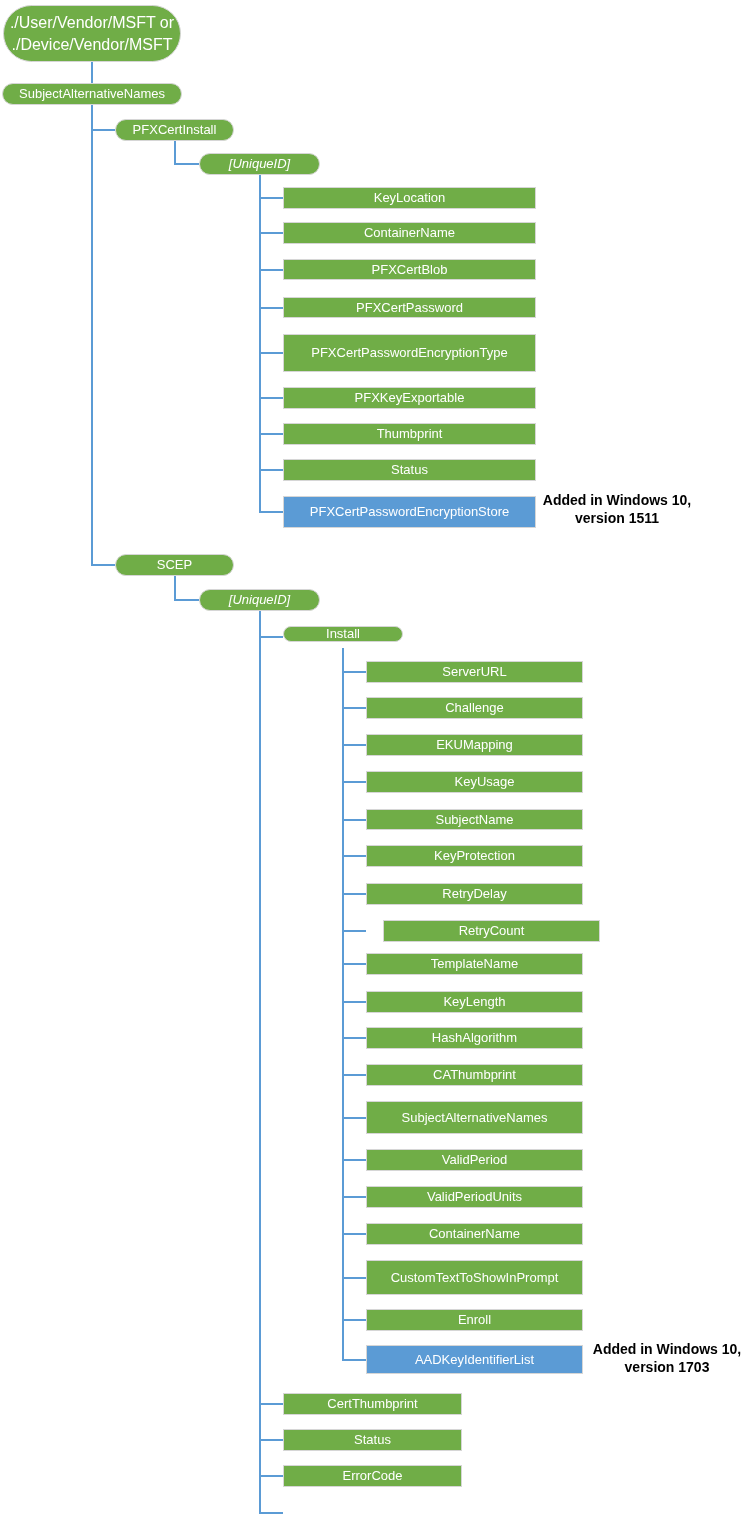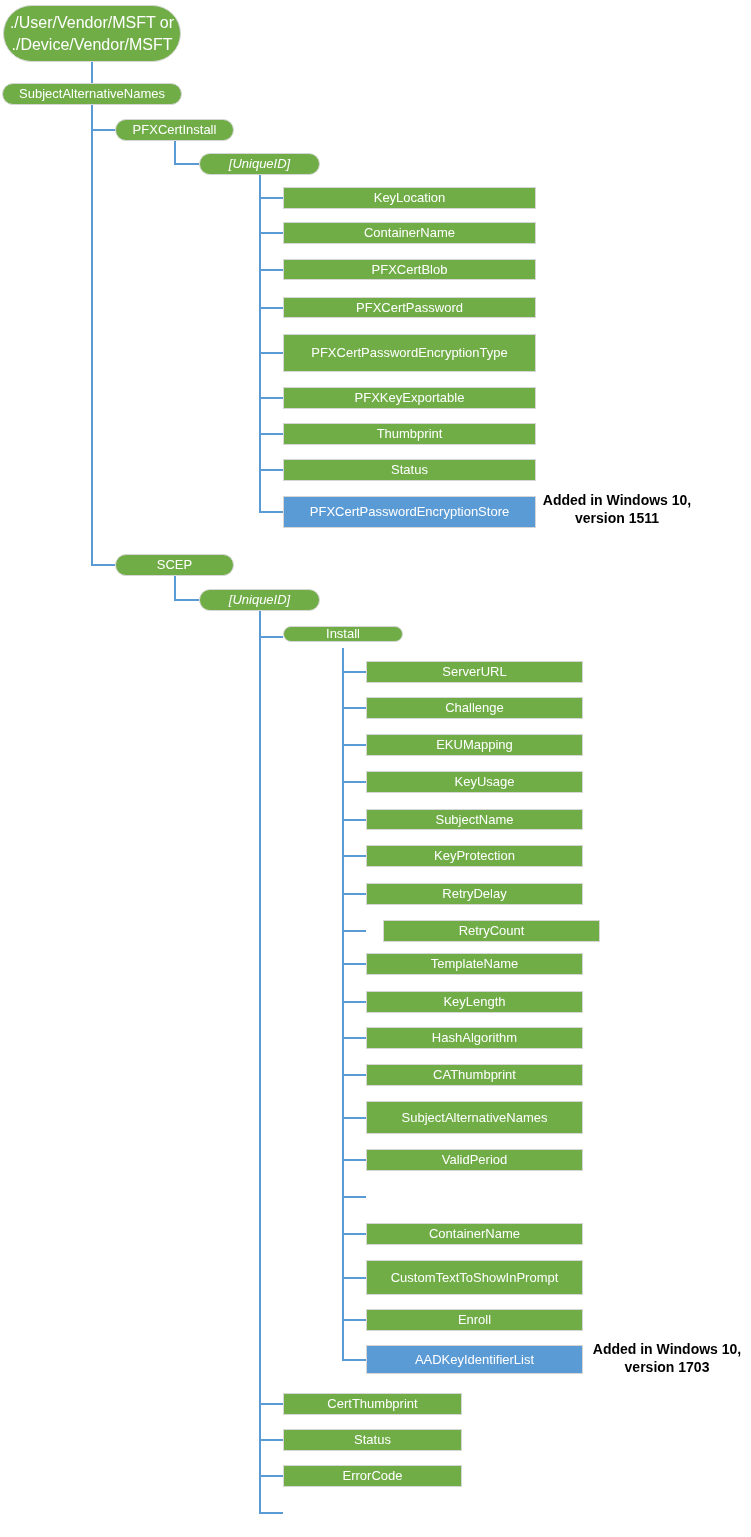--- a/index.html
+++ b/index.html
@@ -118,20 +118,21 @@
     <div class="node green" style="left: 366px; top: 809px; width: 217px; height: 21px;">SubjectName</div>
     <div class="node green" style="left: 366px; top: 845px; width: 217px; height: 22px;">KeyProtection</div>
     <div class="node green" style="left: 366px; top: 883px; width: 217px; height: 22px;">RetryDelay</div>
     <div class="node green" style="left: 366px; top: 920px; width: 217px; height: 22px; margin-left: 17px;">RetryCount</div>
     <div class="node green" style="left: 366px; top: 953px; width: 217px; height: 22px;">TemplateName</div>
     <div class="node green" style="left: 366px; top: 991px; width: 217px; height: 22px;">KeyLength</div>
     <div class="node green" style="left: 366px; top: 1027px; width: 217px; height: 22px;">HashAlgorithm</div>
     <div class="node green" style="left: 366px; top: 1064px; width: 217px; height: 22px;">CAThumbprint</div>
     <div class="node green" style="left: 366px; top: 1149px; width: 217px; height: 22px;">ValidPeriod</div>
     <div class="node green" style="left: 366px; top: 1101px; width: 217px; height: 33px;">SubjectAlternativeNames</div>
+    <div class="node green" style="left: 366px; top: 1186px; width: 217px; height: 22px;">ValidPeriodUnits</div>
     <div class="node green" style="left: 366px; top: 1223px; width: 217px; height: 22px;">ContainerName</div>
     <div class="node green" style="left: 366px; top: 1260px; width: 217px; height: 35px; text-align: center;">CustomTextToShowInPrompt</div>
     <div class="node green" style="left: 366px; top: 1309px; width: 217px; height: 22px;">Enroll</div>
     <div class="node blue" style="left: 366px; top: 1345px; width: 217px; height: 29px;">AADKeyIdentifierList</div>
     <div class="node green" style="left: 283px; top: 1393px; width: 179px; height: 22px;">CertThumbprint</div>
     <div class="node green" style="left: 283px; top: 1429px; width: 179px; height: 22px;">Status</div>
     <div class="node green" style="left: 283px; top: 1465px; width: 179px; height: 22px;">ErrorCode</div>
     <div class="annotation" style="left: 512px; top: 491px; width: 210px;">Added in Windows 10,
 version 1511</div>
     <div class="annotation" style="left: 562px; top: 1340px; width: 210px;">Added in Windows 10,

